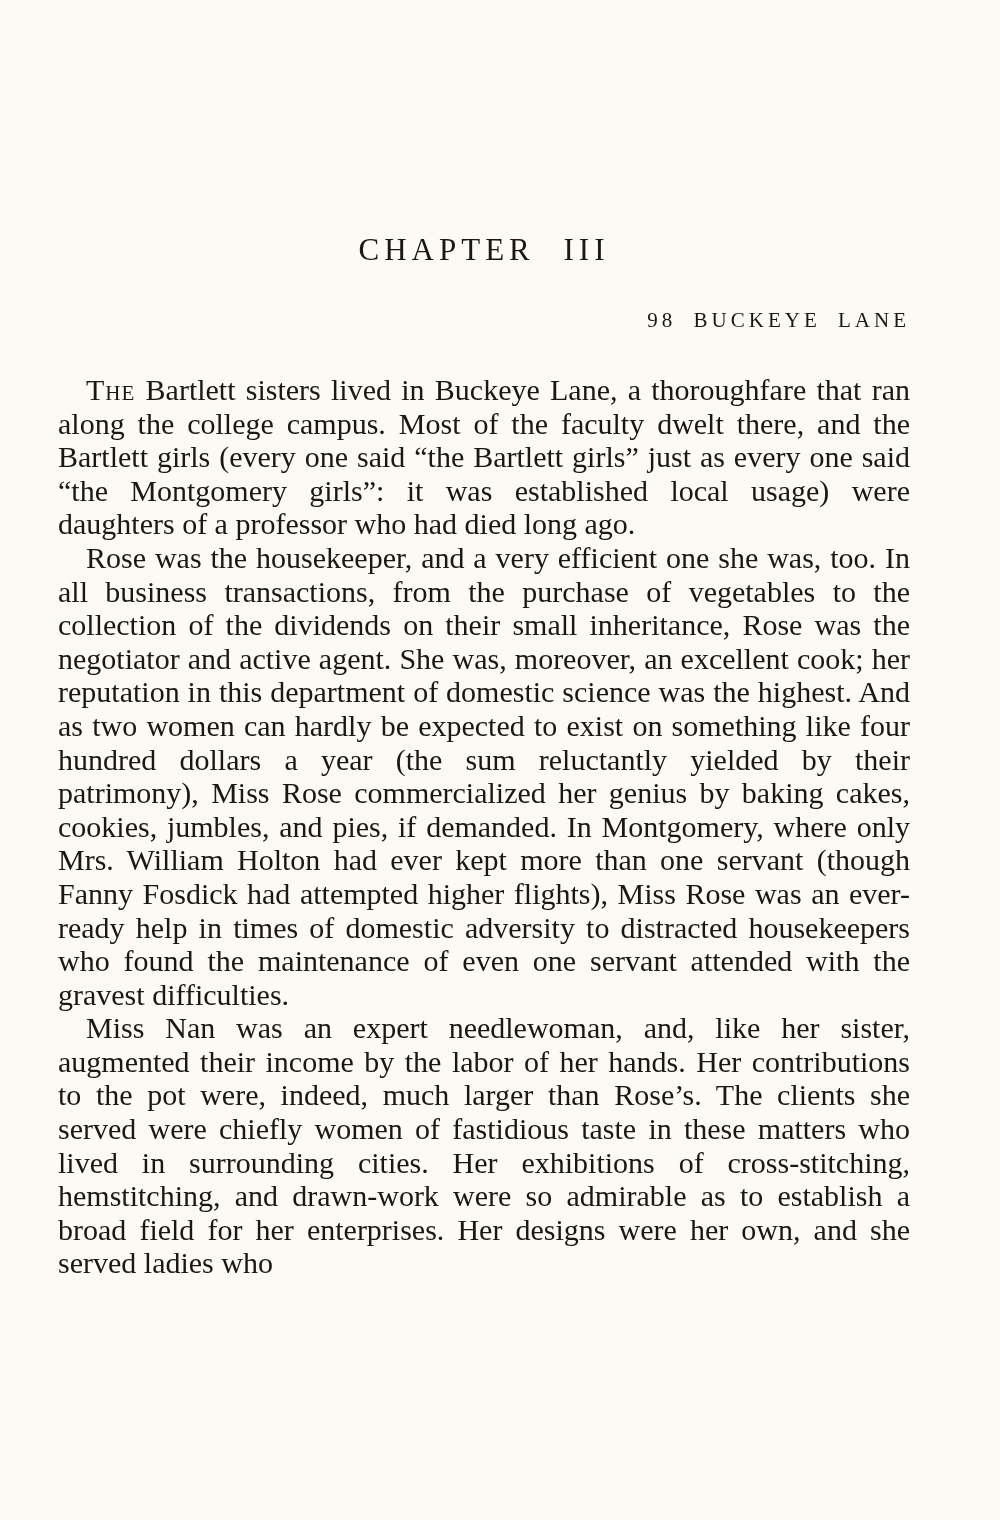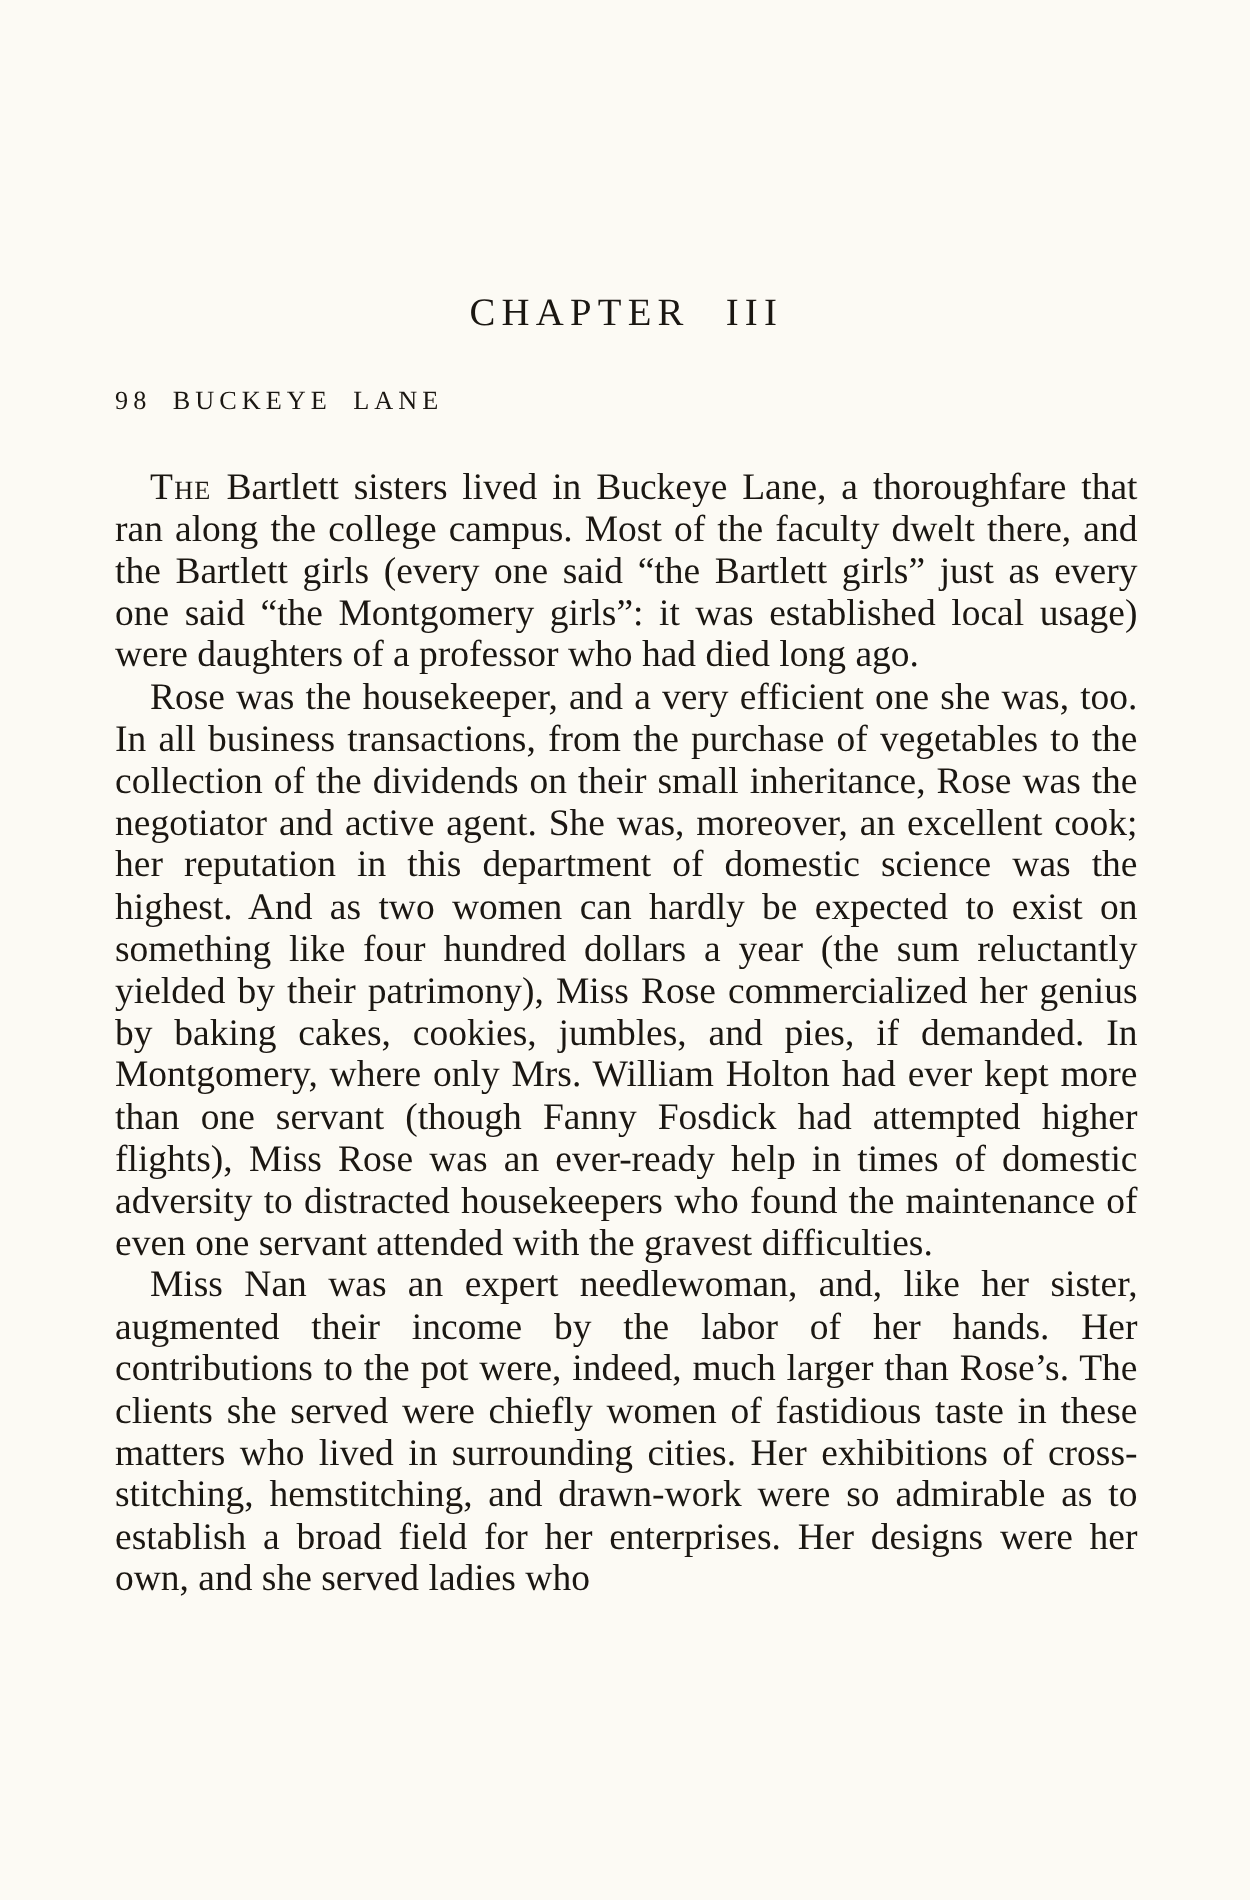--- a/index.html
+++ b/index.html
@@ -8,34 +8,34 @@
     background: #e9e6dd;
   }
   .page {
     position: relative;
     width: 1000px;
     height: 1520px;
     margin: 0 auto;
     background: #fcfaf4;
     color: #1b1712;
     box-sizing: border-box;
-    padding: 232px 90px 0 92px;
+    padding: 232px 90px 0 58px;
     font-family: "Liberation Serif", "DejaVu Serif", serif;
     overflow: hidden;
   }
   .chapter-title {
     text-align: center;
     font-size: 31px;
     font-weight: 400;
     letter-spacing: 5px;
     word-spacing: 16px;
     margin: 0 0 40px 0;
   }
   .chapter-subtitle {
-    text-align: left;
+    text-align: right;
     font-size: 21px;
     font-weight: 400;
     letter-spacing: 4px;
     word-spacing: 8px;
     margin: 0 0 40px 0;
   }
   .body-text {
     font-size: 30px;
     line-height: 33.6px;
     text-align: justify;

